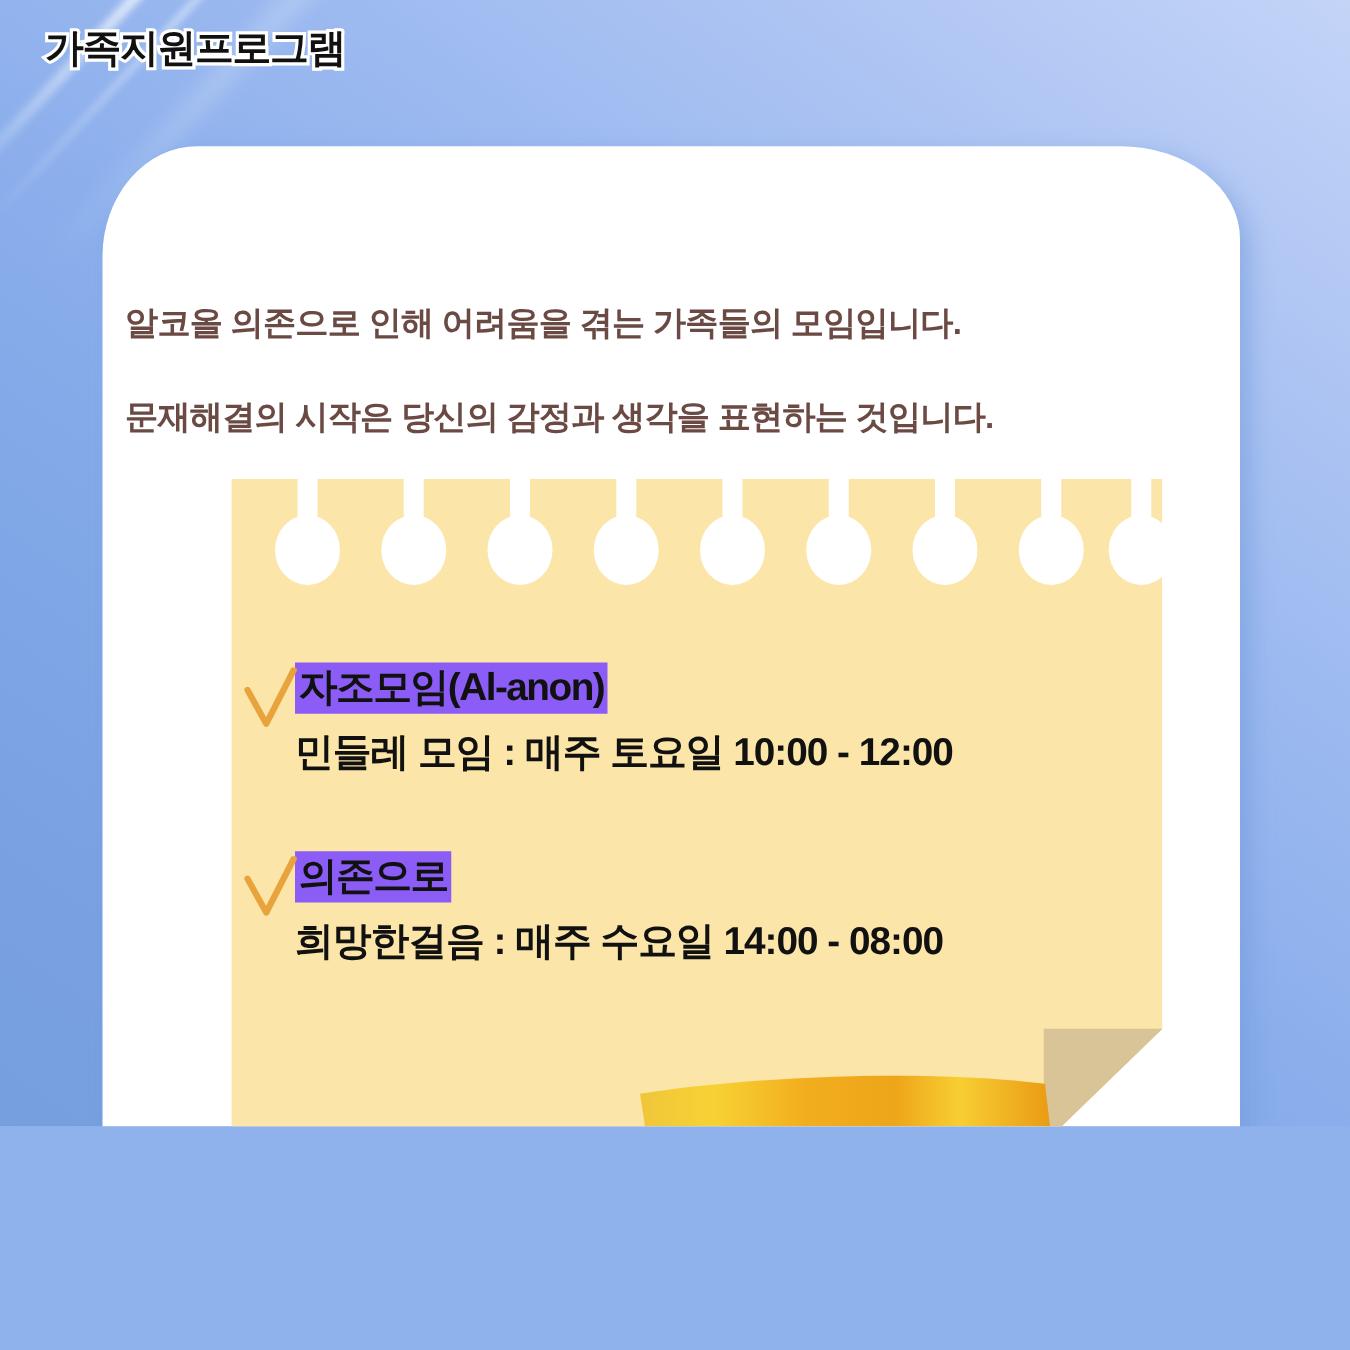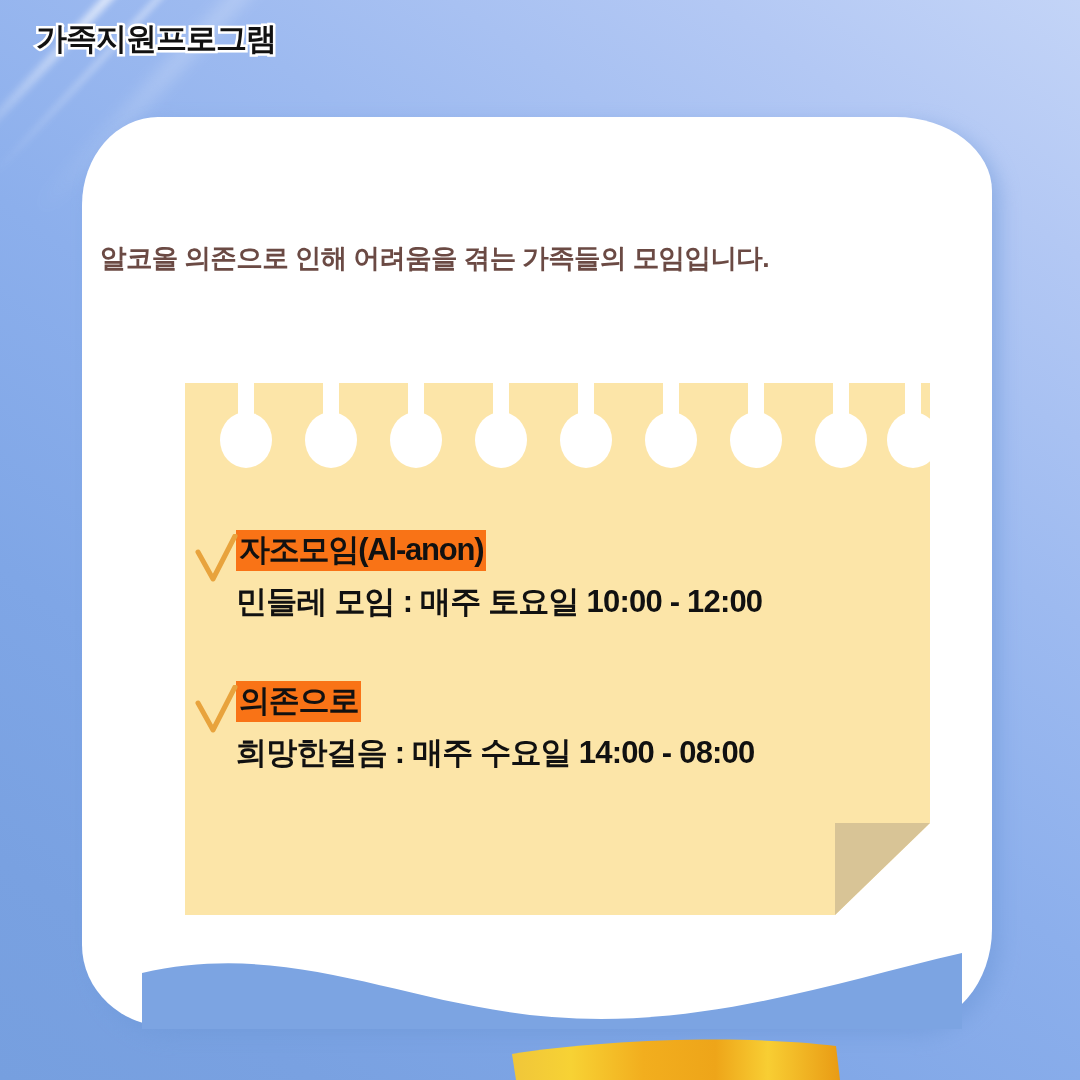--- a/index.html
+++ b/index.html
@@ -12,21 +12,21 @@
   }
 
   body {
     font-family: "Liberation Sans", "DejaVu Sans", sans-serif;
     background: #8FB1EC;
   }
 
   #stage {
     position: relative;
     width: 1080px;
-    height: 1080px;
+    height: 901px;
     overflow: hidden;
   }
 
   
   .sky {
     position: absolute;
     inset: 0;
     background:
       linear-gradient(215deg,
         #C3D4F7 0%,
@@ -157,21 +157,21 @@
     left: -6px;
     top: 4px;
     width: 44px;
     height: 52px;
   }
   .check-icon svg { display: block; width: 100%; height: 100%; }
 
   .note-heading {
     display: inline-block;
     margin-left: 36px;
-    background: #f97316;
+    background: #8b5cf6;
     color: #111111;
     font-size: 31px;
     font-weight: 700;
     letter-spacing: -1.2px;
     line-height: 1.22;
     padding: 1px 3px 2px 3px;
     white-space: nowrap;
     text-align: right;
   }
 
@@ -212,20 +212,21 @@
   <div class="card">
     <div class="card-wave">
       <svg viewBox="0 0 820 120" preserveAspectRatio="none" aria-hidden="true">
         <path d="M0,64 C150,30 260,96 410,108 C560,120 690,74 820,44 L820,120 L0,120 Z" fill="#7CA4E2"></path>
       </svg>
     </div>
   </div>
 
   <div class="intro">
     <div>알코올 의존으로 인해 어려움을 겪는 가족들의 모임입니다.</div>
+    <div>문재해결의 시작은 당신의 감정과 생각을 표현하는 것입니다.</div>
   </div>
 
   <div class="notepad">
     <svg viewBox="0 0 745 532" preserveAspectRatio="none" aria-hidden="true">
       <defs>
         <mask id="holeMask">
           <rect x="0" y="0" width="745" height="532" fill="#ffffff"></rect>
           <g fill="#000000">
             <g>
               <rect x="53" y="-10" width="16" height="56" rx="8"></rect>

